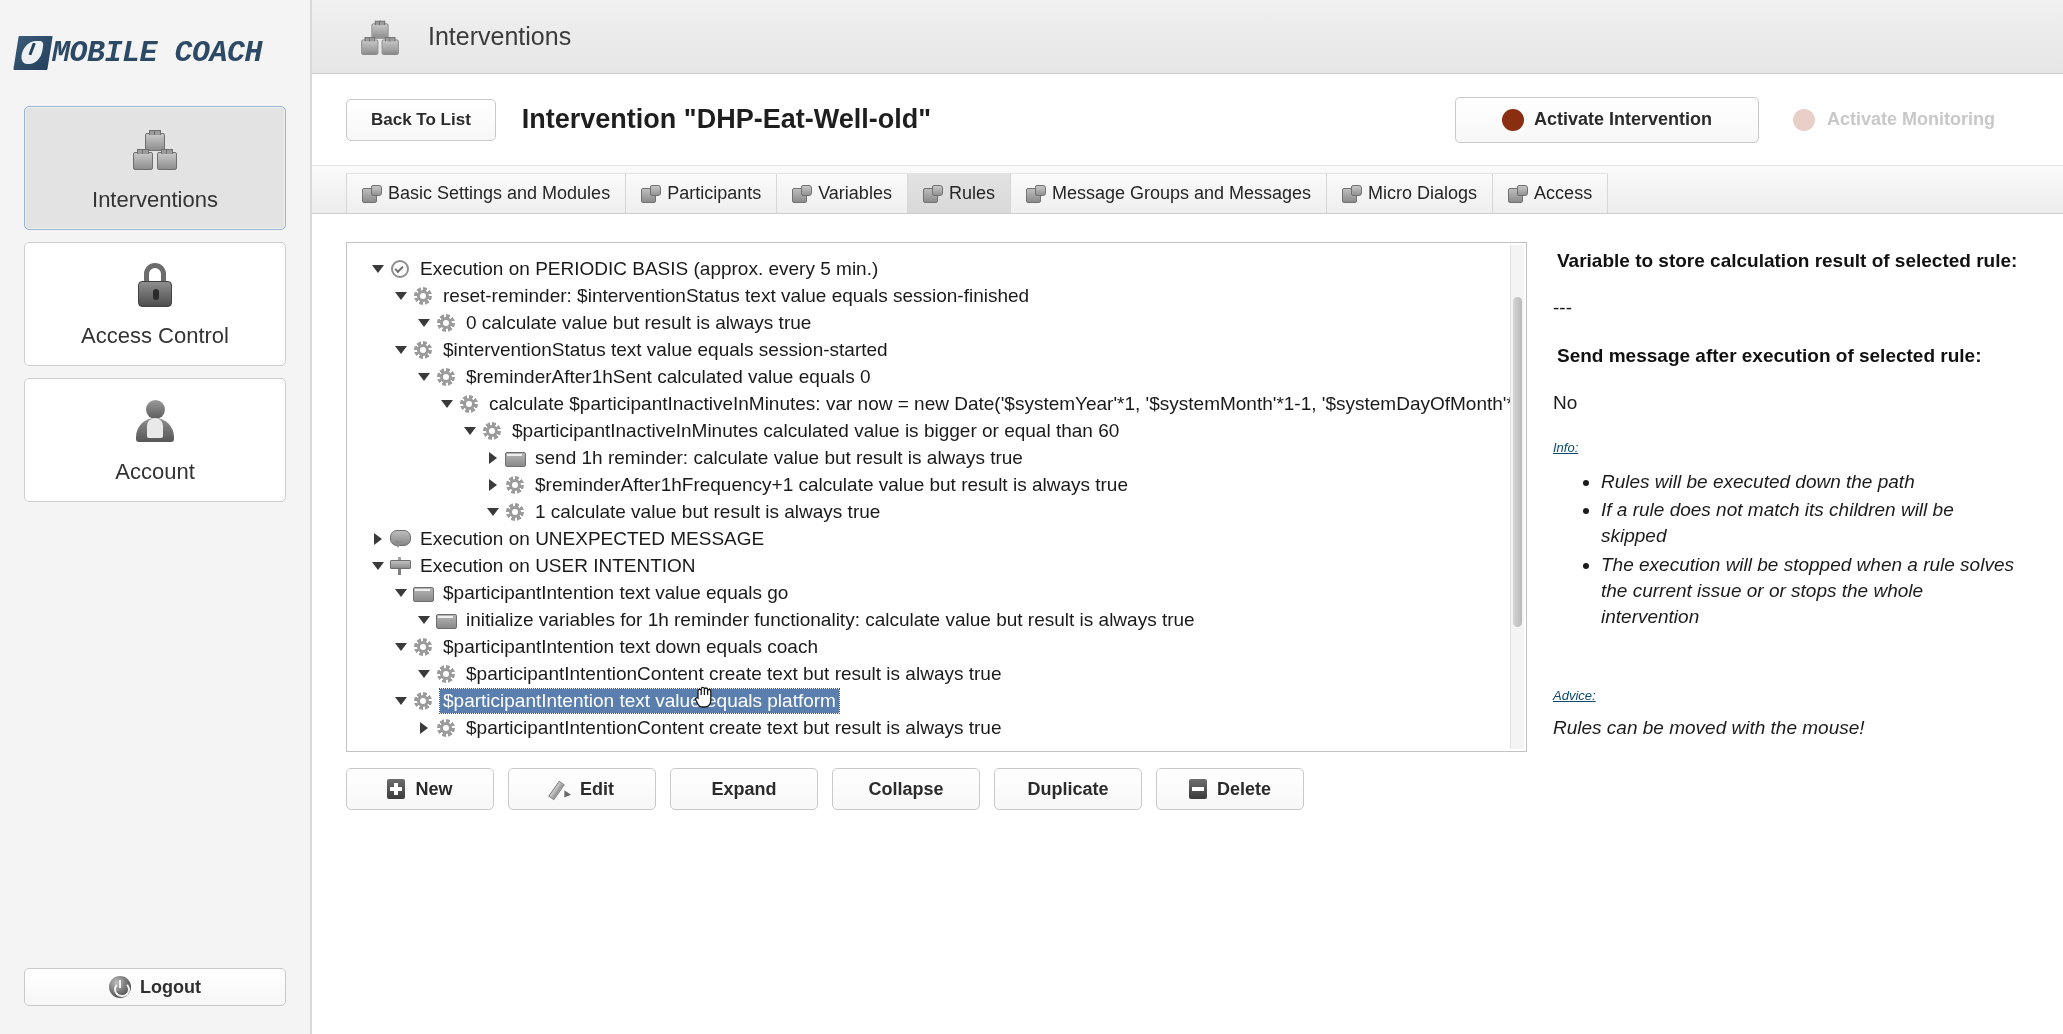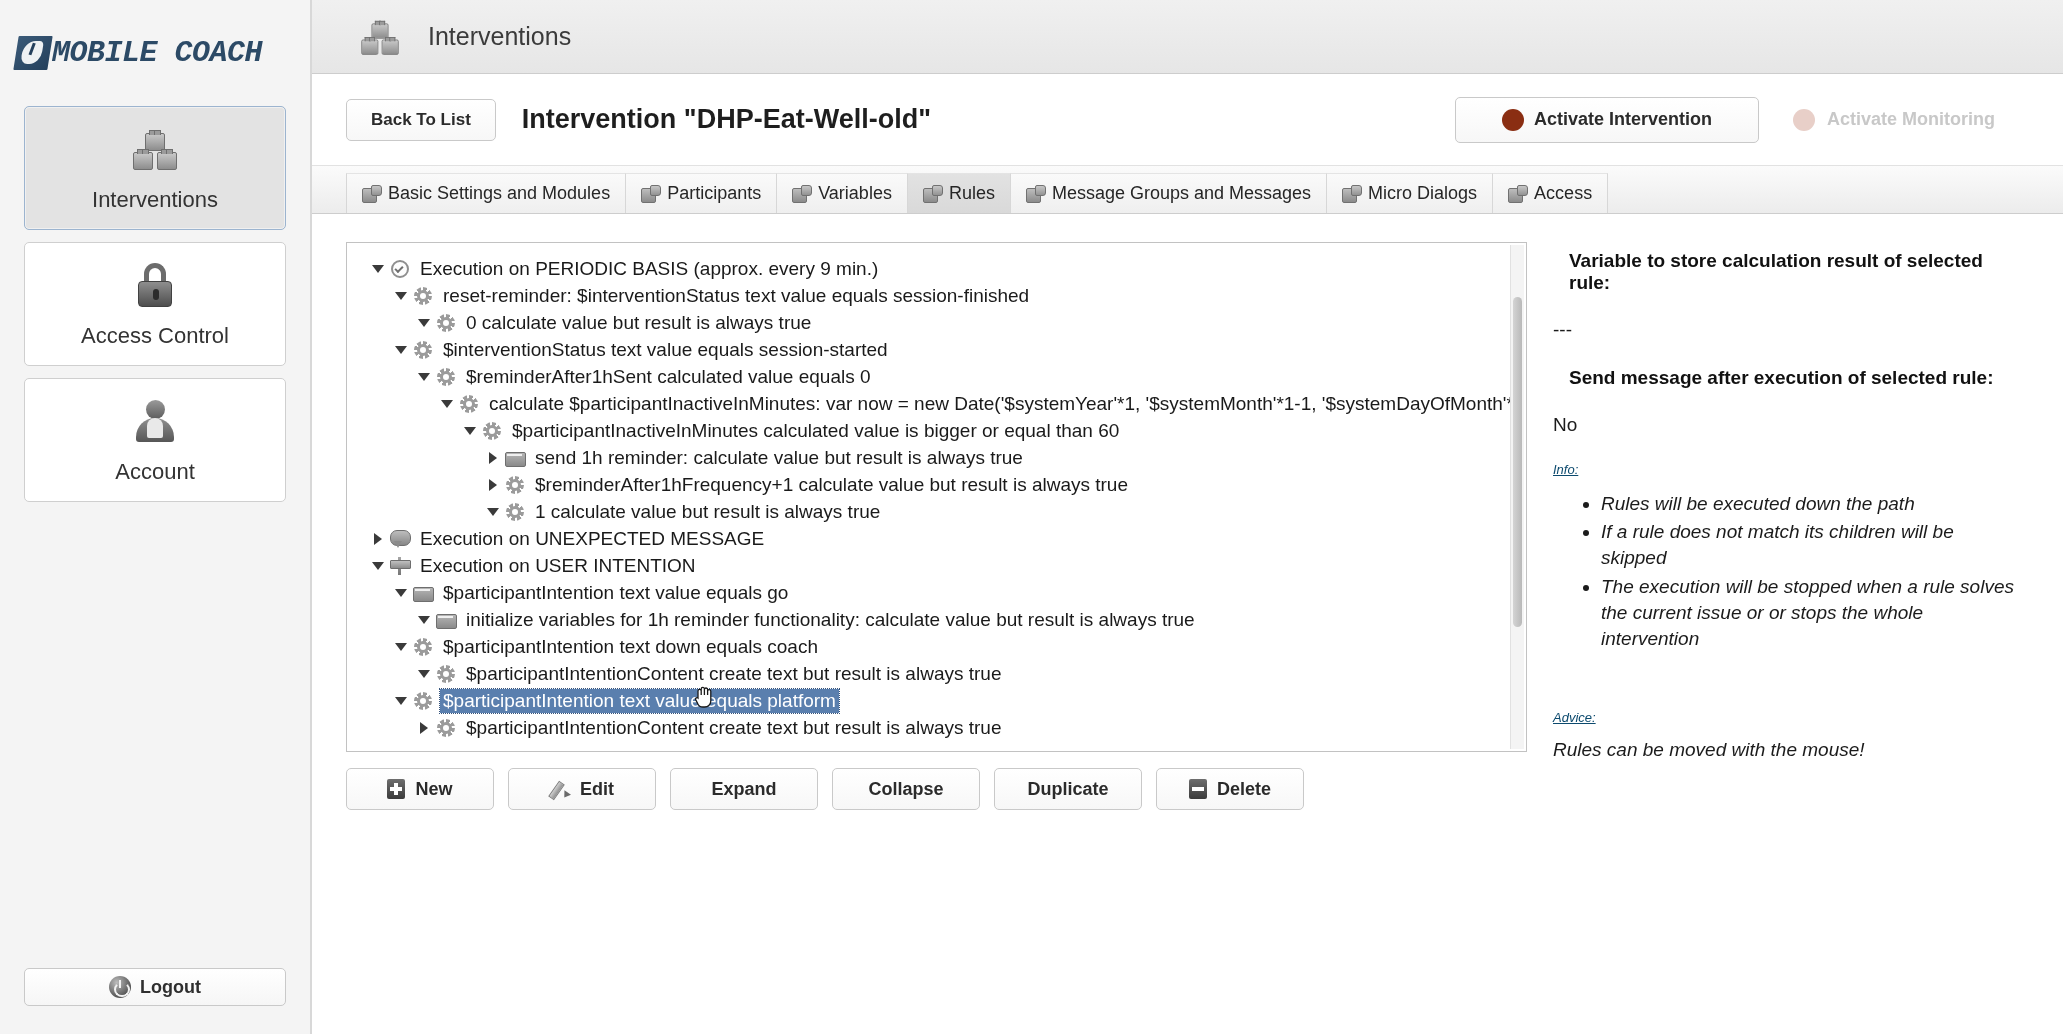--- a/index.html
+++ b/index.html
@@ -427,21 +427,21 @@
   }
 
   
   .right-col {
     flex: 1;
     padding: 8px 40px 0 26px;
     min-width: 0;
   }
   .info-label {
     font-size: 19px; font-weight: bold; color: #111111;
-    margin: 0 0 25px 16px;
+    margin: 0 0 25px 4px;
   }
   .info-value { font-size: 19px; color: #1b1b1b; margin: 0 0 26px 0; }
   .info-heading {
     font-size: 13px; font-style: italic; text-decoration: underline;
     color: #0c4a6e; margin: 0 0 14px 0; font-weight: normal;
   }
   .info-list {
     margin: 0 0 0 26px; padding: 0 0 0 22px;
     font-size: 19px; font-style: italic; color: #1b1b1b;
     line-height: 1.38;
@@ -574,21 +574,21 @@
     <div class="content">
 
       <div class="left-col">
         <div class="tree-box">
           <div class="tree-scroll" id="tree-scroll">
               <div class="tree-row" style="padding-left: 22px;">
                 <span class="twisty open">
                   <span></span>
                 </span>
                 <span class="n-icon ic-clock"></span>
-                <span class="lbl">Execution on PERIODIC BASIS (approx. every 9 min.)</span>
+                <span class="lbl">Execution on PERIODIC BASIS (approx. every 5 min.)</span>
               </div>
               <div class="tree-row" style="padding-left: 45px;">
                 <span class="twisty open">
                   <span></span>
                 </span>
                 <span class="n-icon ic-gear"></span>
                 <span class="lbl">reset-reminder: $interventionStatus text value equals session-finished</span>
               </div>
               <div class="tree-row" style="padding-left: 68px;">
                 <span class="twisty open">

